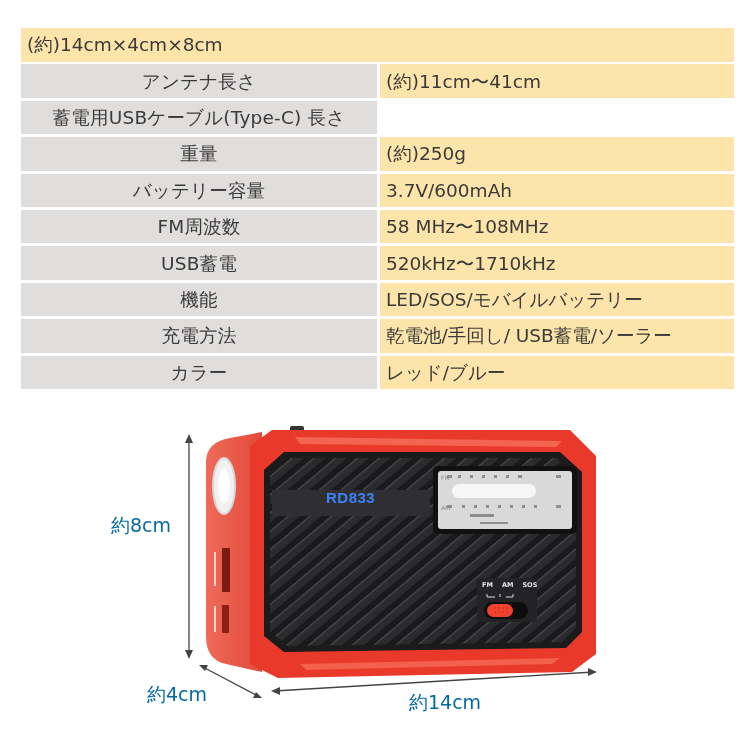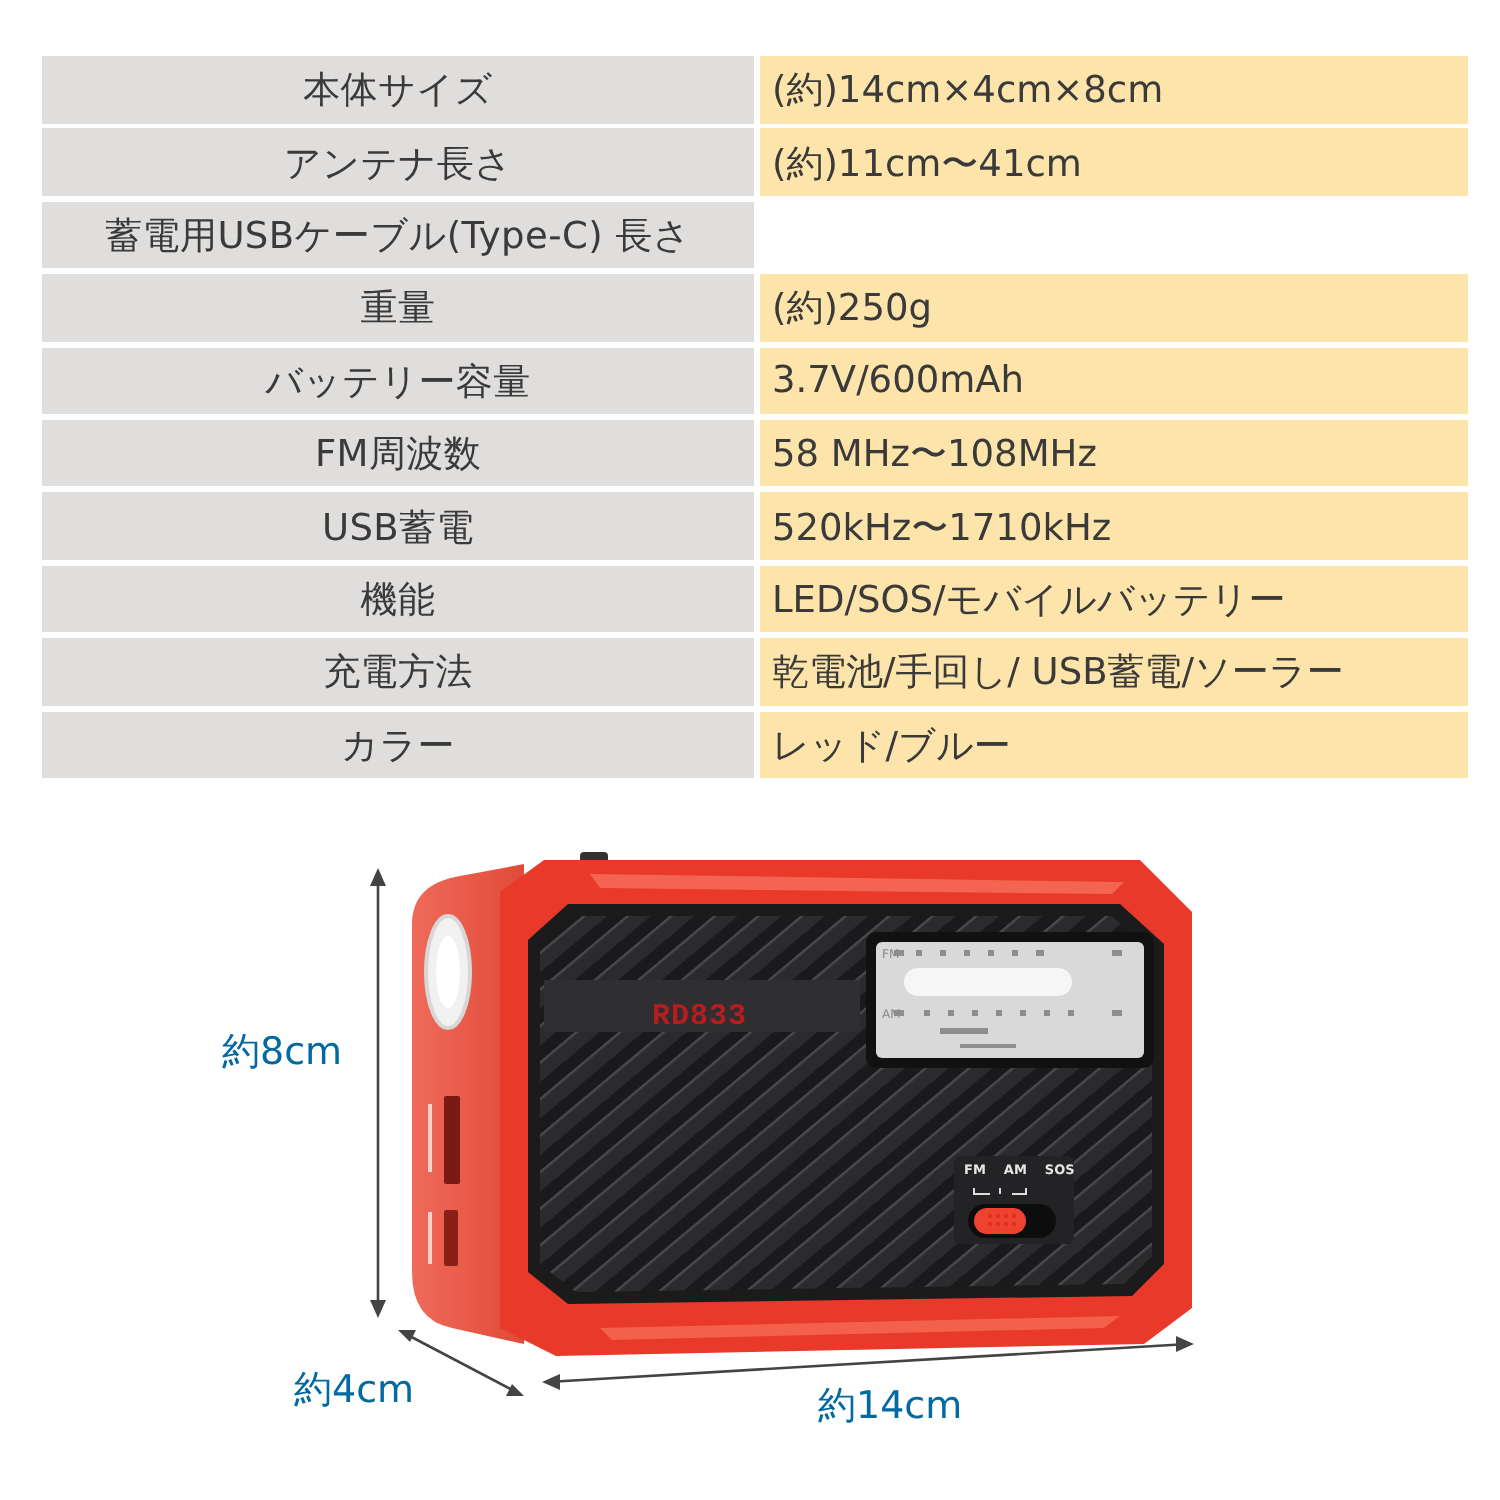--- a/index.html
+++ b/index.html
@@ -19,21 +19,20 @@
     
     .figure { position:absolute; left:0; top:400px; width:750px; height:350px; }
     .dim-label { position:absolute; font-size:19px; color:#0369a1; white-space:nowrap; }
     svg.art { position:absolute; left:0; top:0; }
   </style>
 </head>
 <body>
 
 <div class="spec-table">
   <div class="spec-row">
-    <div class="spec-label">本体サイズ</div>
     <div class="spec-value">(約)14cm×4cm×8cm</div>
   </div>
   <div class="spec-row">
     <div class="spec-label">アンテナ長さ</div>
     <div class="spec-value">(約)11cm〜41cm</div>
   </div>
   <div class="spec-row">
     <div class="spec-label">蓄電用USBケーブル(Type-C) 長さ</div>
   </div>
   <div class="spec-row">
@@ -157,21 +156,21 @@
       <line x1="274" y1="691" x2="594" y2="672"></line>
       <path d="M271 691 L280 687 L280 695 Z" stroke="none"></path>
       <path d="M597 672 L588 676 L588 668 Z" stroke="none"></path>
     </g>
   </svg>
 
   <div class="dim-label" style="left:111px; top:113px;">約8cm</div>
   <div class="dim-label" style="left:147px; top:282px;">約4cm</div>
   <div class="dim-label" style="left:409px; top:290px;">約14cm</div>
 
-  <div style="position:absolute; left:326px; top:100px; color:#b91c1c; font-weight:bold; font-size:15px; letter-spacing:0.5px; font-family:Liberation Mono, monospace;">RD833</div>
+  <div style="position:absolute; left:326px; top:89px; color:#3b82f6; font-weight:bold; font-size:15px; letter-spacing:0.5px; font-family:Liberation Sans, sans-serif;">RD833</div>
 
   <div style="position:absolute; left:482px; top:181px; display:flex; gap:9px; color:#e6e6e6; font-weight:bold; font-size:6.5px; font-family:'DejaVu Sans', sans-serif;">
     <span>FM</span>
     <span>AM</span>
     <span>SOS</span>
   </div>
 
   <div style="position:absolute; left:441px; top:74px; color:#8a8a8a; font-size:6px; font-family:'DejaVu Sans', sans-serif;">FM</div>
   <div style="position:absolute; left:441px; top:104px; color:#8a8a8a; font-size:6px; font-family:'DejaVu Sans', sans-serif;">AM</div>
 </div>

